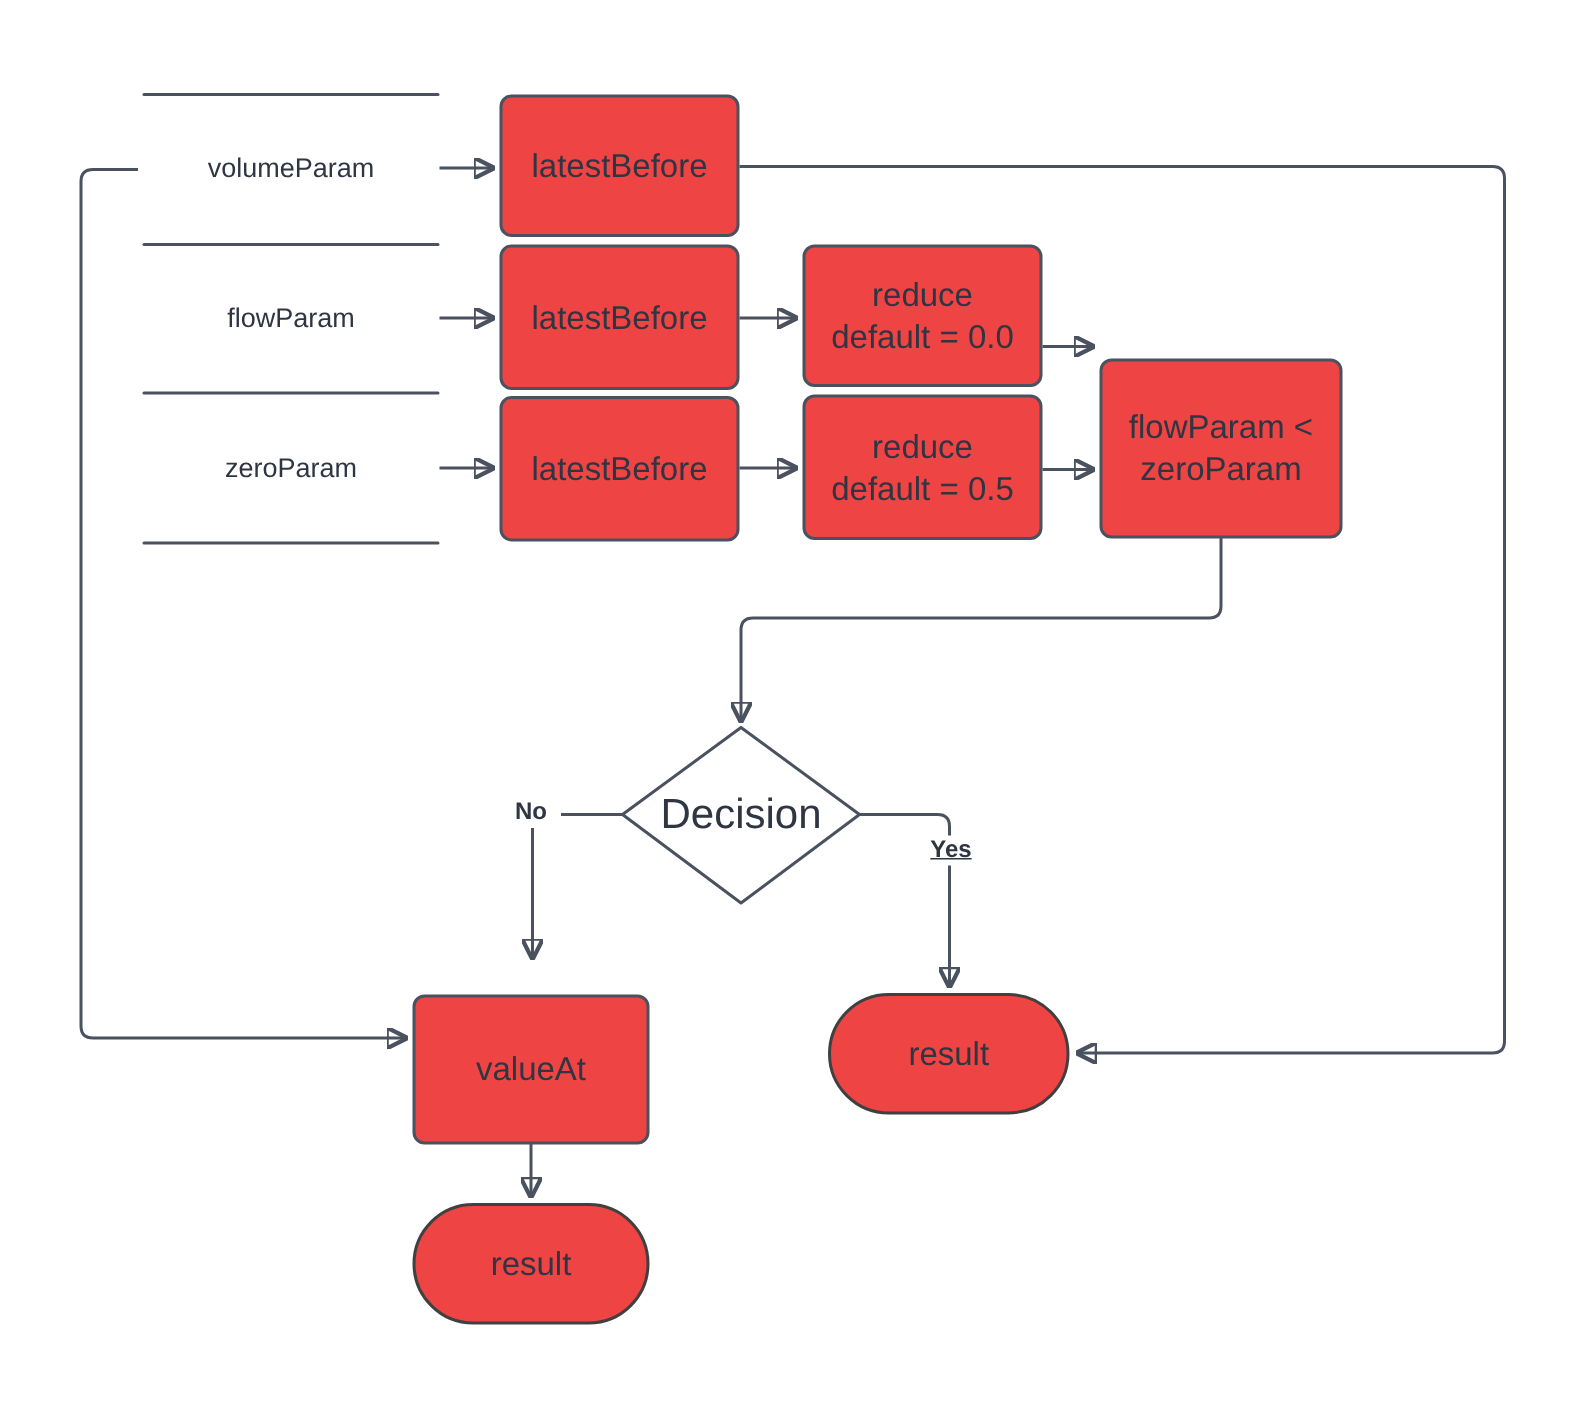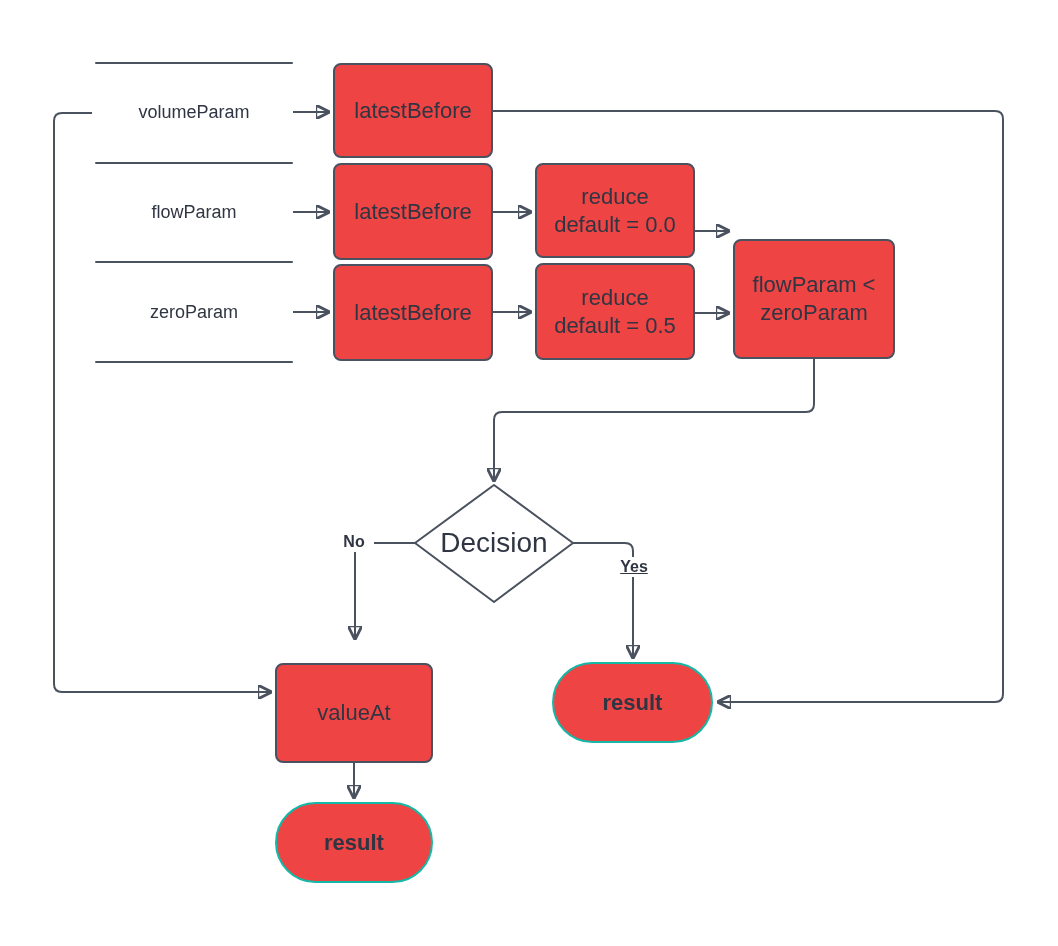--- a/index.html
+++ b/index.html
@@ -45,23 +45,22 @@
     line-height: 28px;
     background: #ef4444;
   }
 
   .box {
     border: 2px solid #4A515F;
     border-radius: 8px;
   }
 
   .stadium {
-    border: 2px solid #14b8a6;
+    border: 2px solid #404040;
     border-radius: 41px;
-    font-weight: bold;
   }
 
   .param-line {
     position: absolute;
     left: 95px;
     width: 198px;
     height: 2px;
     background: #4A515F;
     border-radius: 1px;
   }

